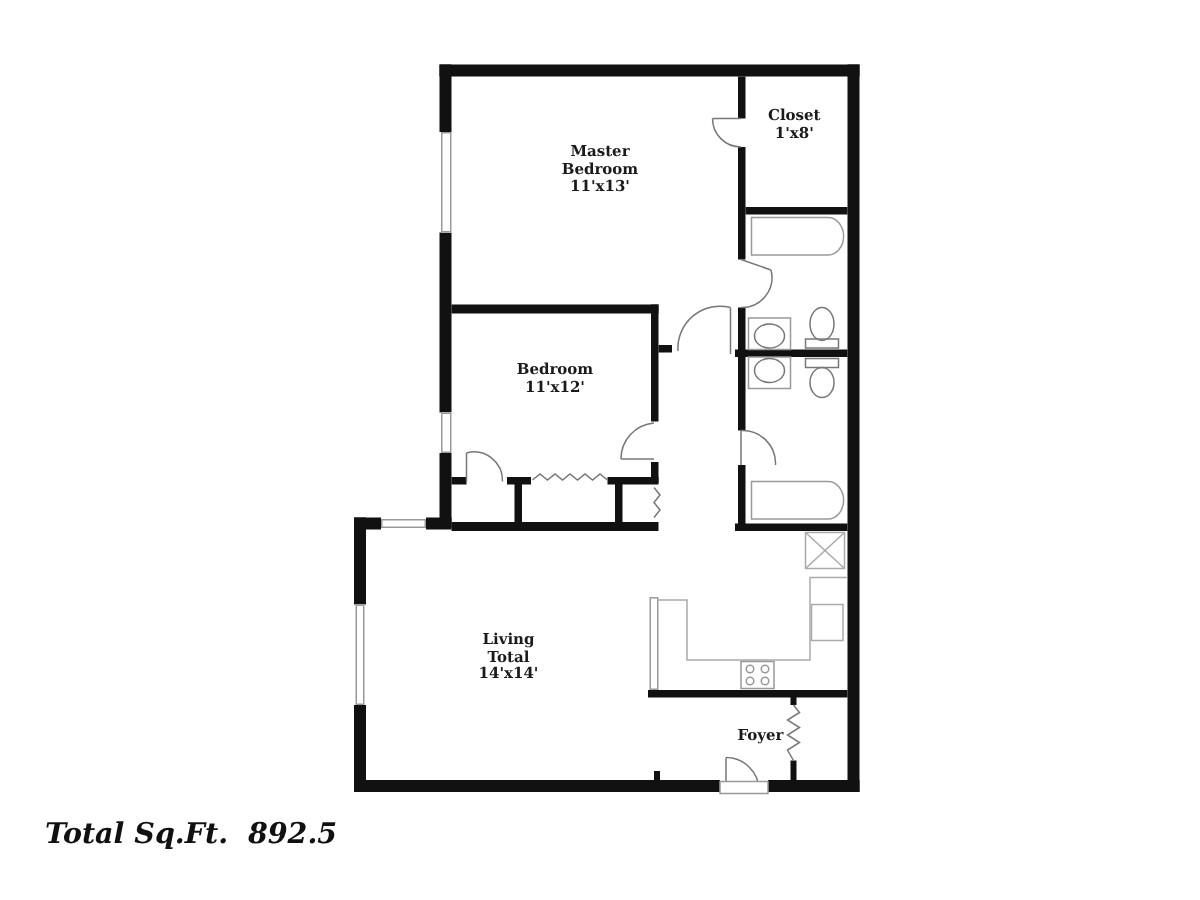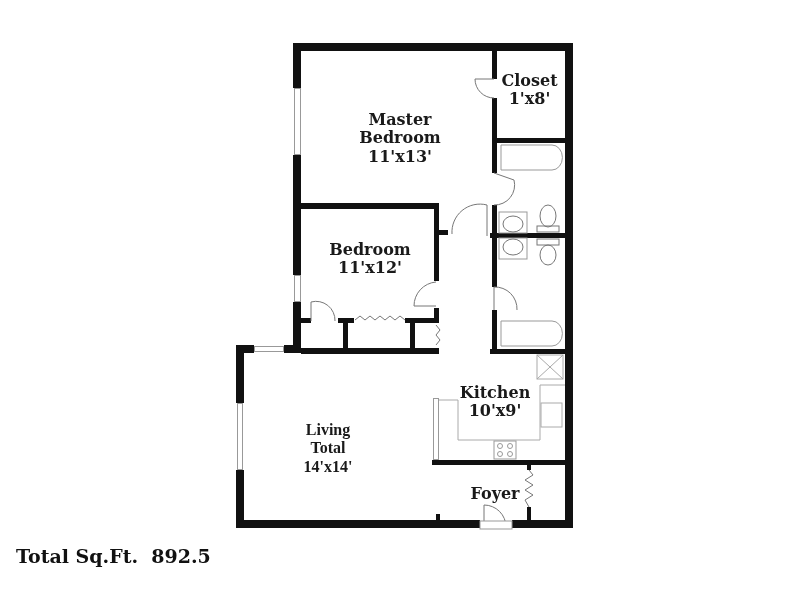--- a/index.html
+++ b/index.html
@@ -3,23 +3,23 @@
   <meta charset="utf-8">
   <style>
     html, body { margin: 0; padding: 0; background: #ffffff; }
     body { width: 800px; height: 600px; position: relative; overflow: hidden;
            font-family: "DejaVu Serif", "Liberation Serif", serif; }
     .plan { position: absolute; left: 0; top: 0; width: 800px; height: 600px; }
     .wall { position: absolute; background: #111111; }
     .label { position: absolute; text-align: center; font-weight: bold; color: #1a1a1a;
              font-family: "DejaVu Serif", "Liberation Serif", serif; line-height: 1.15; }
     .label span { display: block; }
-    .room-label { font-size: 16px; }
-    .total { position: absolute; left: 16px; top: 545px; font-size: 19px; font-weight: bold;
-             color: #111; font-family: "DejaVu Serif", "Liberation Serif", serif; white-space: pre; }
+    .room-label { font-size: 10px; }
+    .total { position: absolute; left: 30px; top: 545px; font-size: 19px; font-weight: bold;
+             color: #111; font-family: "DejaVu Serif", "Liberation Serif", serif; white-space: pre; font-style: italic; }
     svg.overlay { position: absolute; left: 0; top: 0; }
     .window { position: absolute; background: #fff; border: 1px solid #999; box-sizing: border-box; }
   </style>
 </head>
 <body>
 
 <div class="plan">
 
   <div class="wall" style="left:293px;top:43px;width:280px;height:8px;"></div>
   <div class="wall" style="left:565px;top:43px;width:8px;height:485px;"></div>
@@ -137,40 +137,36 @@
       <g stroke="#999">
         <rect x="494" y="441" width="22" height="18"></rect>
         <circle cx="500" cy="446" r="2.5"></circle>
           <circle cx="510" cy="446" r="2.5"></circle>
         <circle cx="500" cy="454" r="2.5"></circle>
           <circle cx="510" cy="454" r="2.5"></circle>
       </g>
     </g>
   </svg>
 
-  <div class="label room-label" style="left:345px;top:96px;width:110px;margin-top:15px;">
+  <div class="label room-label" style="left:345px;top:96px;width:110px;">
     <span>Master</span>
     <span>Bedroom</span>
     <span>11'x13'</span>
   </div>
   <div class="label room-label" style="left:497px;top:72px;width:65px;">
     <span>Closet</span>
     <span>1'x8'</span>
   </div>
   <div class="label room-label" style="left:320px;top:241px;width:100px;">
     <span>Bedroom</span>
     <span>11'x12'</span>
   </div>
-  <div class="label room-label" style="left:455px;top:384px;width:80px;">
-    <span>Kitchen</span>
-    <span>10'x9'</span>
-  </div>
-  <div class="label room-label" style="left:288px;top:421px;width:80px;font-family:Liberation Serif, serif;">
+  <div class="label room-label" style="left:299px;top:421px;width:80px;">
     <span>Living</span>
     <span>Total</span>
     <span>14'x14'</span>
   </div>
-  <div class="label room-label" style="left:460px;top:485px;width:70px;">
+  <div class="label room-label" style="left:472px;top:485px;width:70px;">
     <span>Foyer</span>
   </div>
 </div>
 
 <div class="total"><span>Total Sq.Ft.</span>  <span>892.5</span></div>
 
 </body></html>

